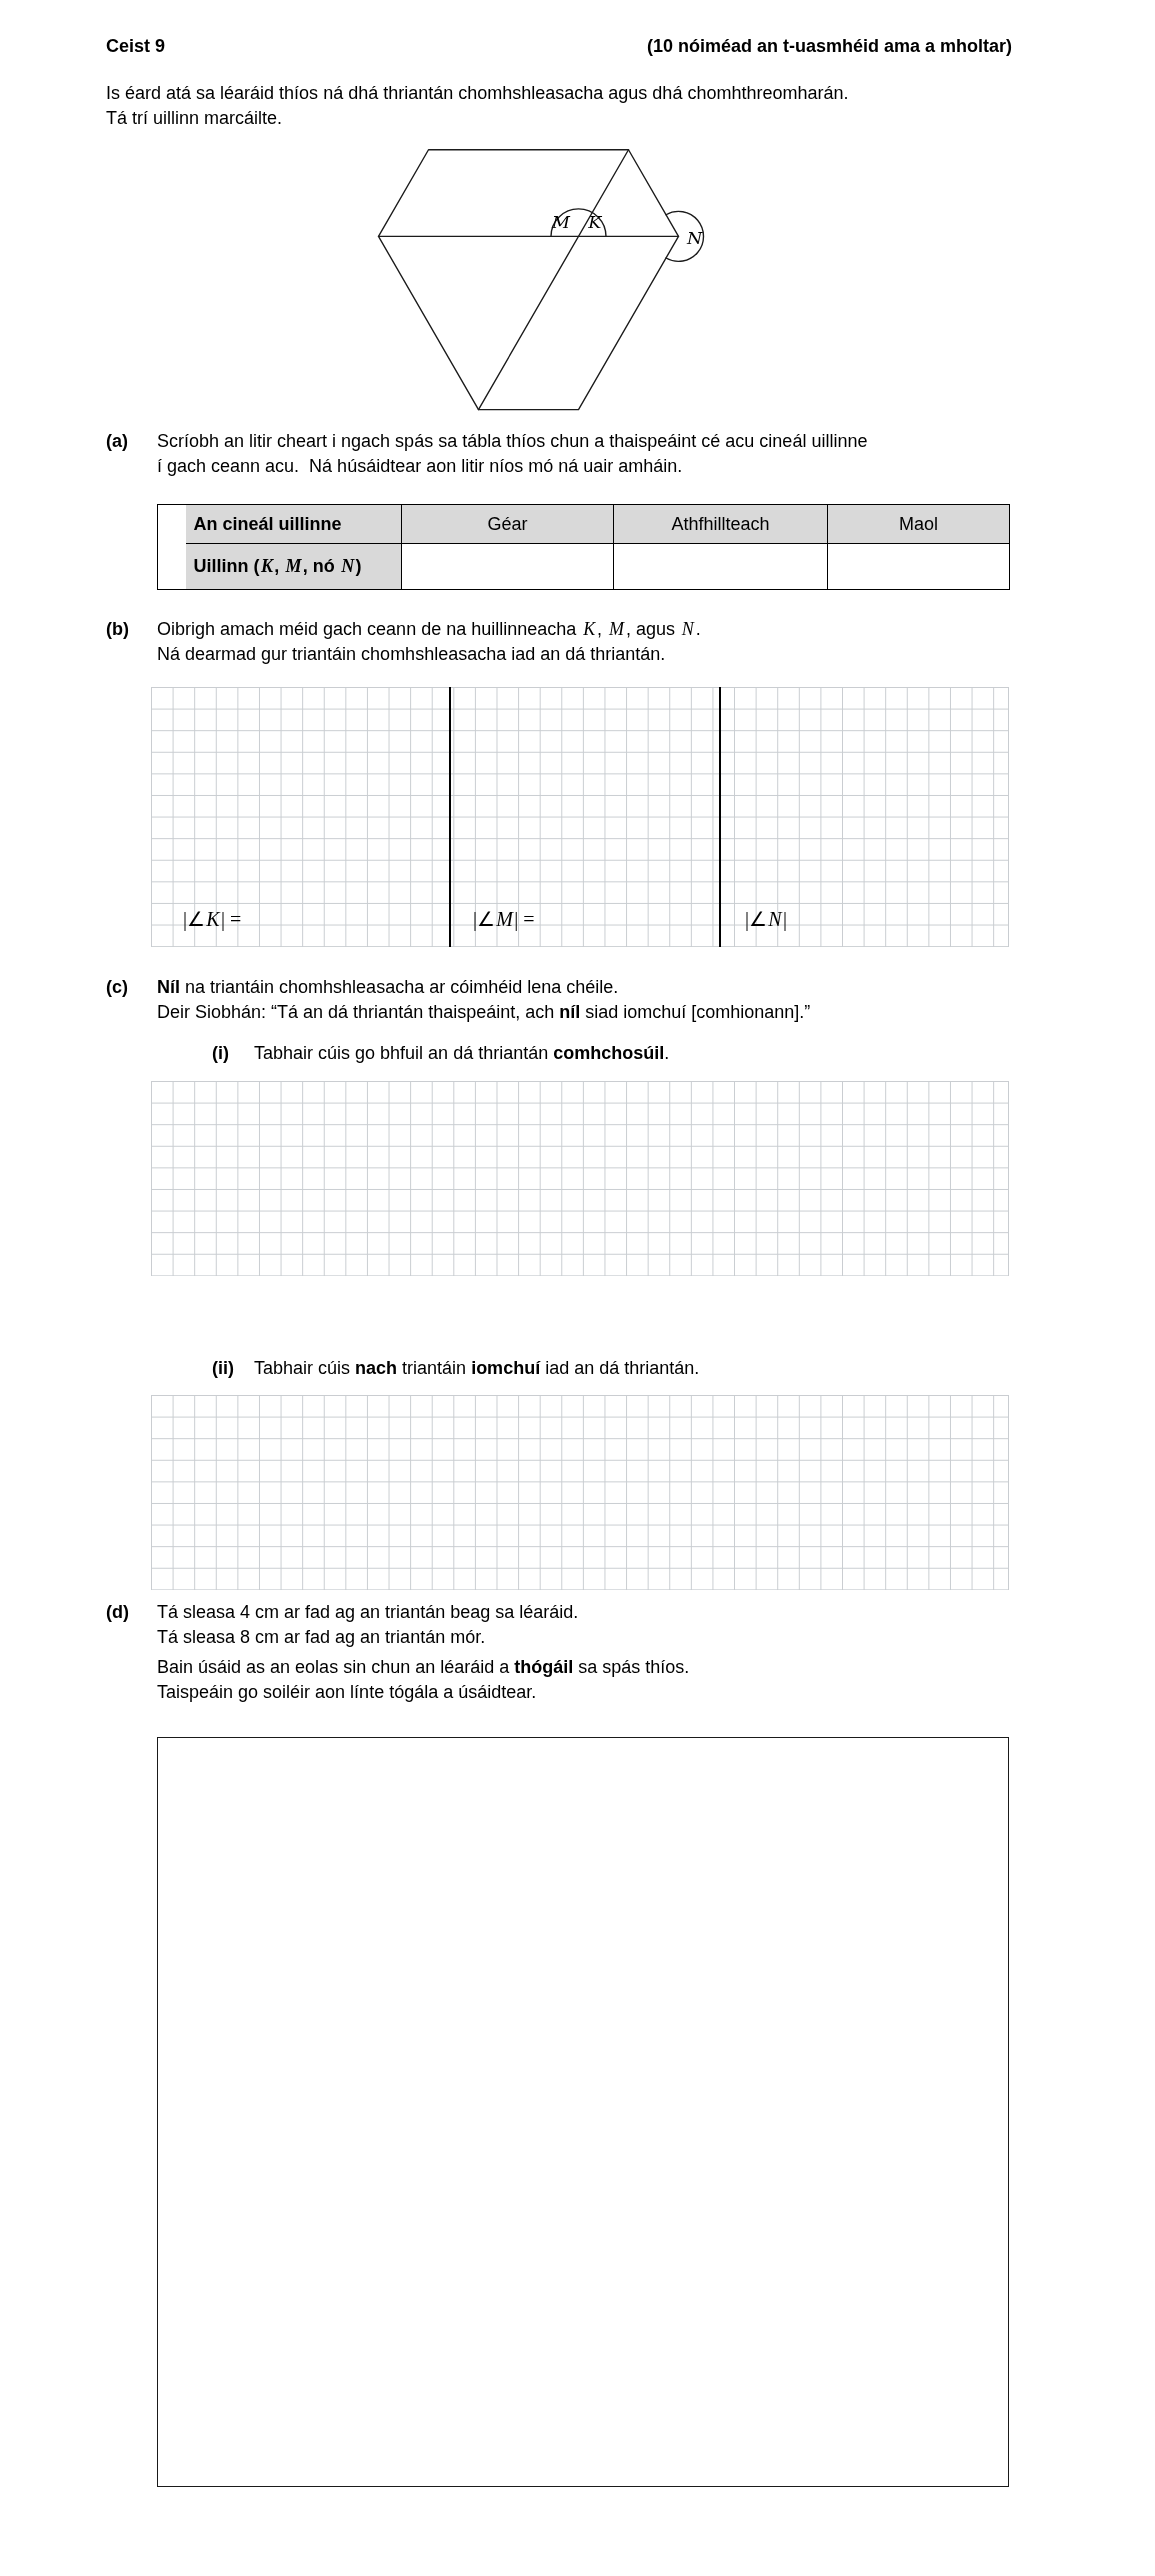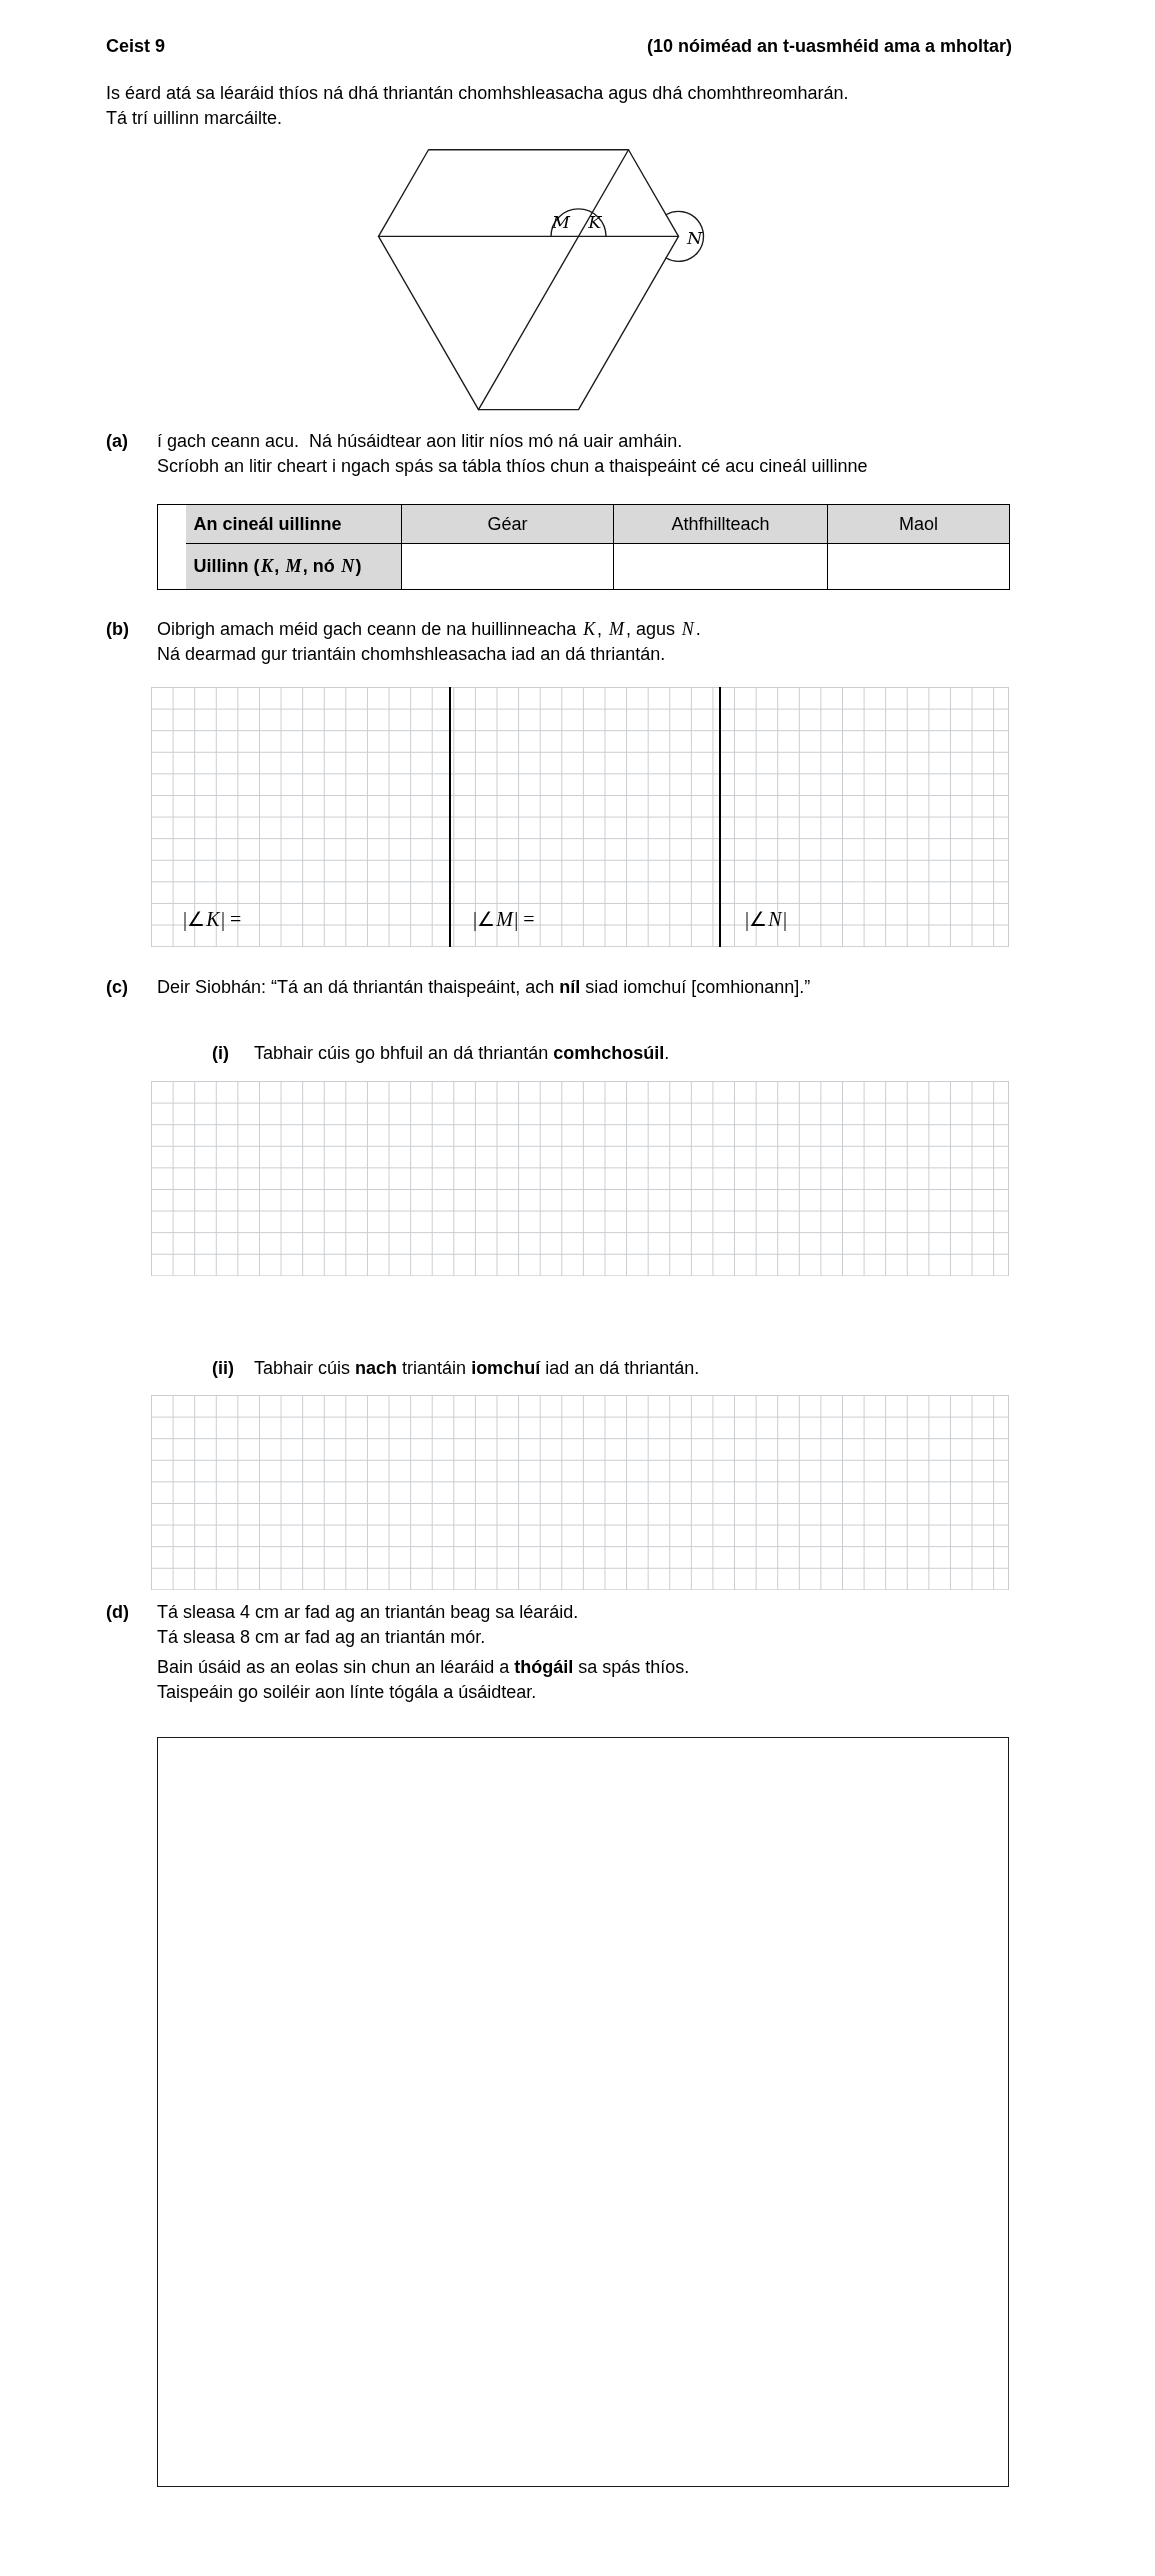--- a/index.html
+++ b/index.html
@@ -76,22 +76,22 @@
       <g font-size="14" font-style="italic" font-family="'DejaVu Serif', serif" fill="#000">
         <text x="166" y="93" text-anchor="middle">M</text>
         <text x="193" y="93" text-anchor="middle">K</text>
         <text x="273" y="106" text-anchor="middle">N</text>
       </g>
     </svg>
   </div>
 
   <div class="plabel" style="left:106px;top:429px;line-height:25.4px;">(a)</div>
   <div class="abs" style="left:157px;top:429px;">
+    <div class="line"><span>Scríobh an litir cheart i ngach spás sa tábla thíos chun a thaispeáint cé acu cineál uillinne</span></div>
     <div class="line"><span>í gach ceann acu.  Ná húsáidtear aon litir níos mó ná uair amháin.</span></div>
-    <div class="line"><span>Scríobh an litir cheart i ngach spás sa tábla thíos chun a thaispeáint cé acu cineál uillinne</span></div>
   </div>
 
   <div class="qtable">
     <div class="trow thead">
       <div class="cell c0 gray"><span class="s-b">An cineál uillinne</span></div>
       <div class="cell c1 gray center"><span>Géar</span></div>
       <div class="cell c2 gray center"><span>Athfhillteach</span></div>
       <div class="cell c3 gray center last"><span>Maol</span></div>
     </div>
     <div class="trow tbody">
@@ -111,20 +111,21 @@
   <div class="grid" style="left:151px;top:687px;width:857px;height:260px;">
     <div class="divider" style="left:298px;"></div>
     <div class="divider" style="left:568px;"></div>
     <div class="ans-label" style="left:32px;"><span>|</span><span class="s-ang">∠</span><span class="s-i">K</span><span>| =</span></div>
     <div class="ans-label" style="left:322px;"><span>|</span><span class="s-ang">∠</span><span class="s-i">M</span><span>| =</span></div>
     <div class="ans-label" style="left:594px;"><span>|</span><span class="s-ang">∠</span><span class="s-i">N</span><span>|</span></div>
   </div>
 
   <div class="plabel" style="left:106px;top:975px;line-height:25.4px;">(c)</div>
   <div class="abs" style="left:157px;top:975px;">
+    <div class="line"><span class="s-b">Níl</span><span> na triantáin chomhshleasacha ar cóimhéid lena chéile.</span></div>
     <div class="line"><span>Deir Siobhán: “Tá an dá thriantán thaispeáint, ach </span><span class="s-b">níl</span><span> siad iomchuí [comhionann].”</span></div>
   </div>
 
   <div class="plabel" style="left:212px;top:1041px;line-height:25.4px;">(i)</div>
   <div class="abs" style="left:254px;top:1041px;">
     <div class="line"><span>Tabhair cúis go bhfuil an dá thriantán </span><span class="s-b">comhchosúil</span><span>.</span></div>
   </div>
 
   <div class="grid" style="left:151px;top:1081px;width:857px;height:195px;"></div>
 

